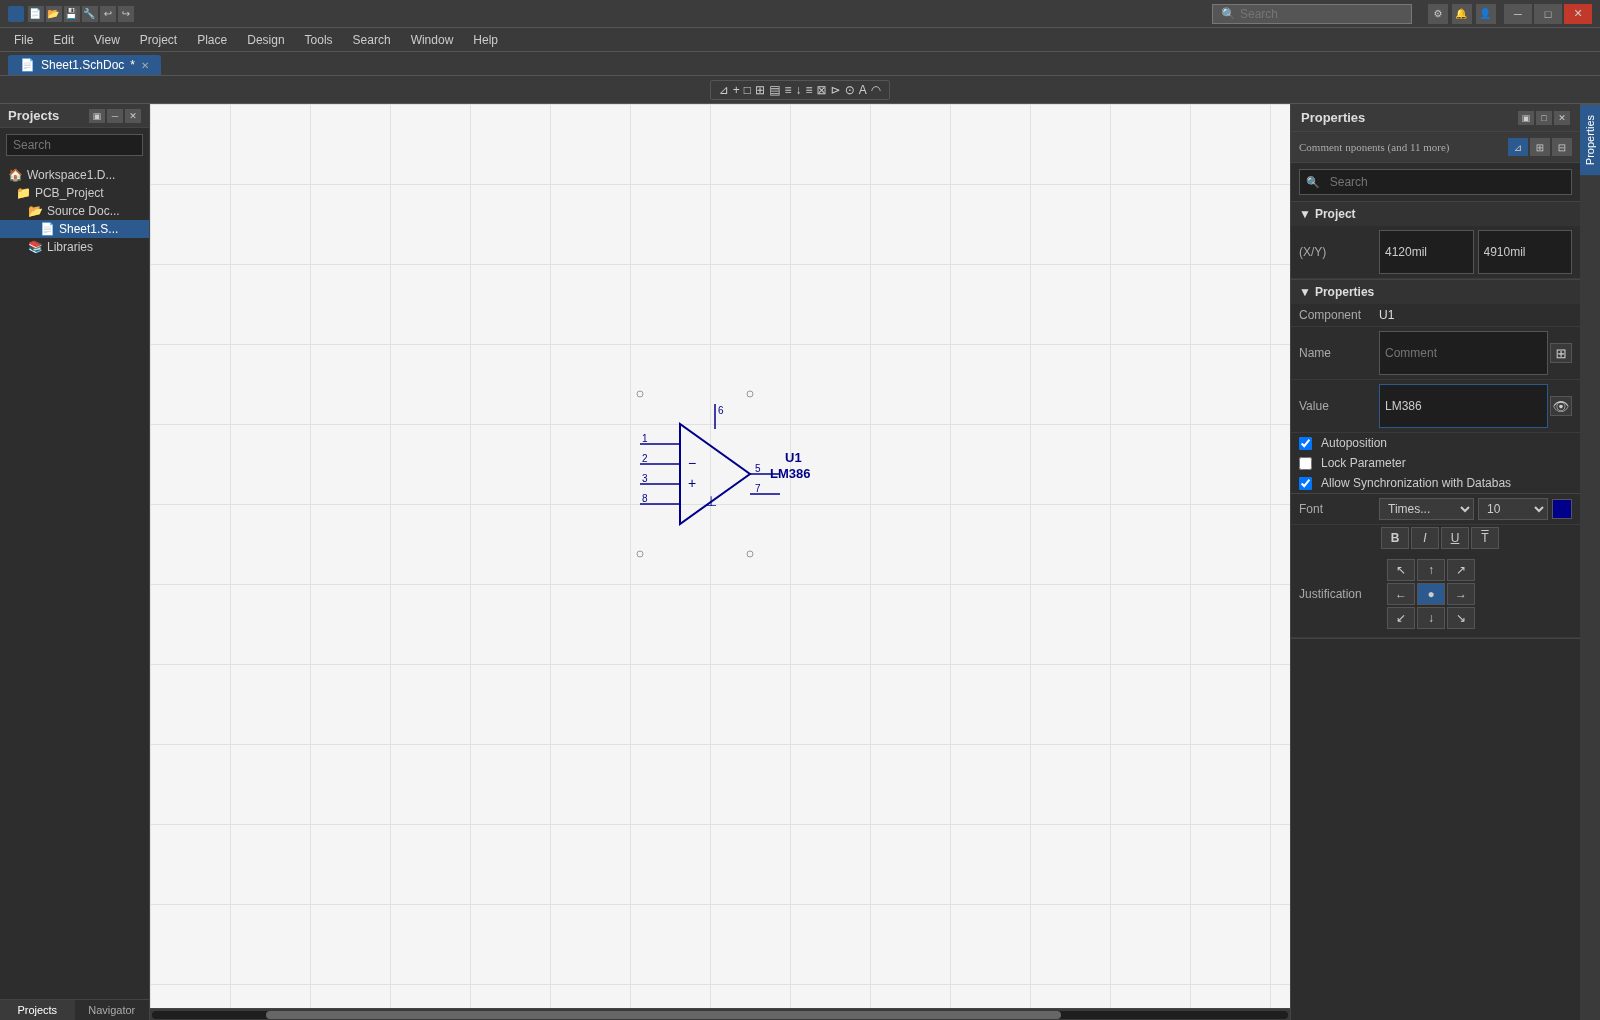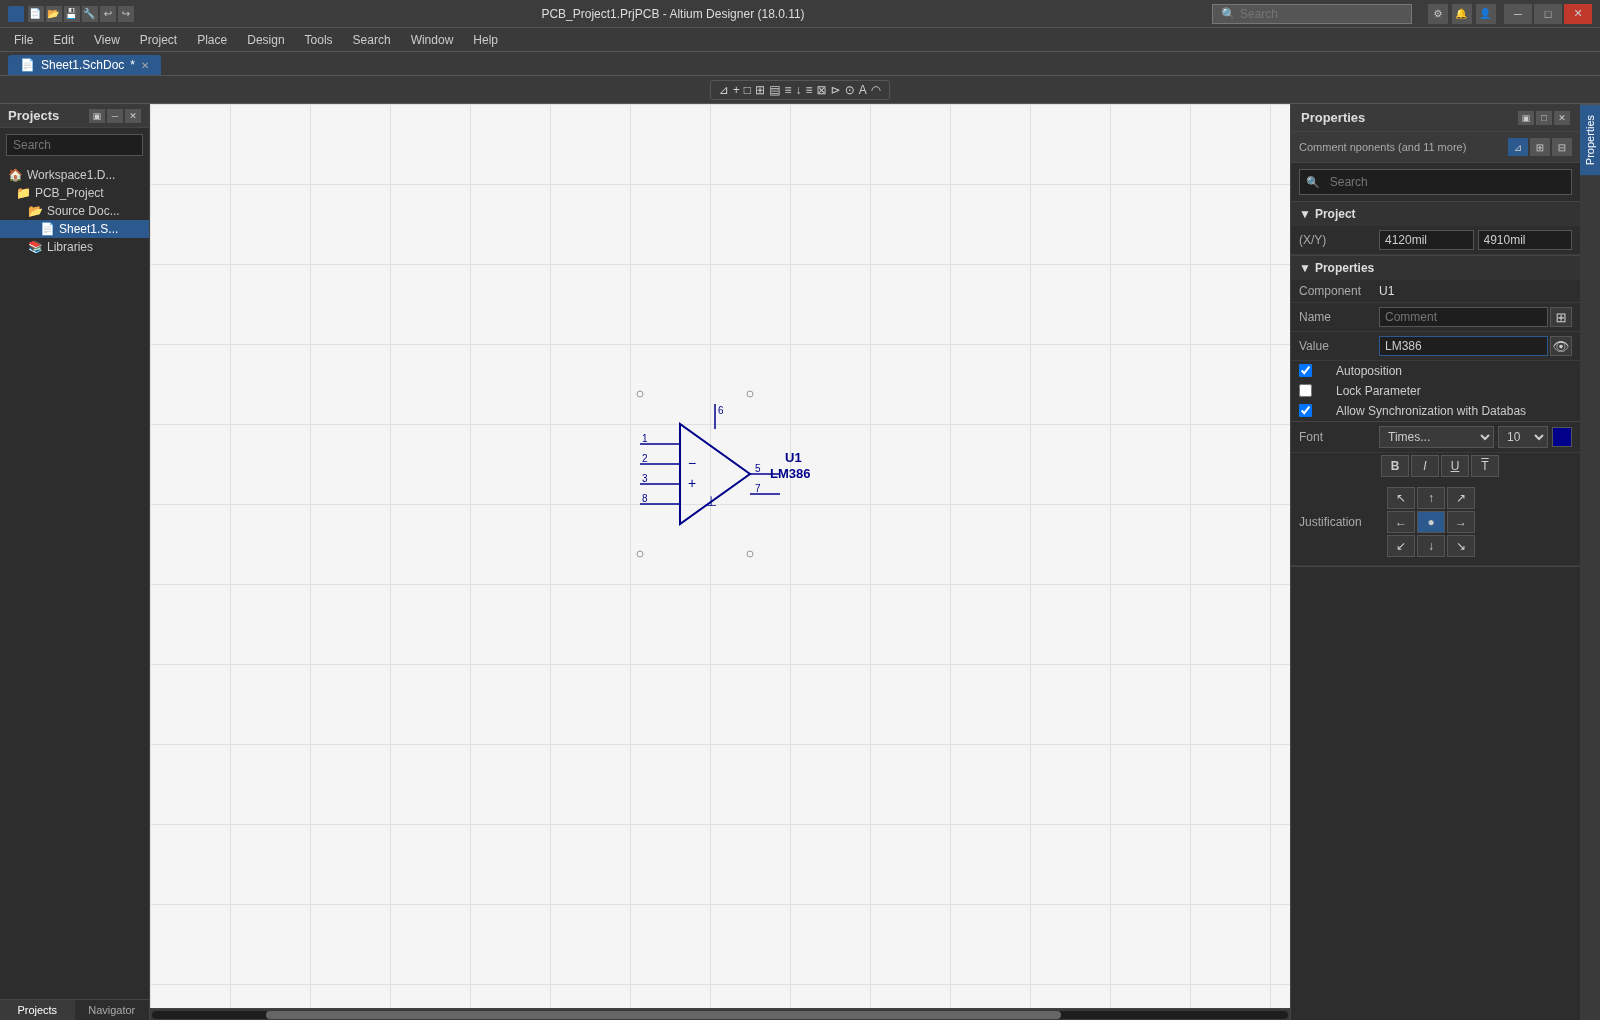--- a/index.html
+++ b/index.html
@@ -54,38 +54,38 @@
     #schematic-comp { position: absolute; left: 480px; top: 280px; }
     #schematic-comp svg { overflow: visible; }
 
     
     #right-panel { width: 290px; background: #2d2d2d; border-left: 1px solid #444; display: flex; flex-direction: column; font-size: 12px; }
     #right-panel-header { display: flex; align-items: center; justify-content: space-between; padding: 6px 10px; background: #3a3a3a; border-bottom: 1px solid #444; }
     #right-panel-header .title { font-size: 13px; font-weight: bold; color: #ddd; }
     #right-panel-header .panel-btns { display: flex; gap: 2px; }
     #right-panel-header .panel-btn { width: 16px; height: 14px; background: #555; border: none; color: #ccc; font-size: 9px; cursor: pointer; display: flex; align-items: center; justify-content: center; }
     #component-filter { padding: 6px 8px; background: #3a3a3a; border-bottom: 1px solid #444; display: flex; align-items: center; gap: 4px; font-size: 11px; color: #aaa; }
-    #component-filter .filter-text { flex: 1; }
+    #component-filter .filter-text { flex: 1; font-family: Liberation Serif, serif; }
     #component-filter .filter-btns { display: flex; gap: 2px; }
     #component-filter .filter-btn { width: 20px; height: 18px; background: #555; border: none; color: #ccc; font-size: 10px; cursor: pointer; display: flex; align-items: center; justify-content: center; }
     #right-search { padding: 6px 8px; border-bottom: 1px solid #444; }
     #right-search input { width: 100%; background: #1e1e1e; border: 1px solid #555; color: #ccc; padding: 3px 6px; font-size: 12px; outline: none; }
     .prop-section { border-bottom: 1px solid #444; }
     .prop-section-header { padding: 5px 8px; background: #333; color: #ddd; font-weight: bold; font-size: 12px; cursor: pointer; display: flex; align-items: center; gap: 4px; }
     .prop-row { display: flex; align-items: center; padding: 4px 8px; border-bottom: 1px solid #3a3a3a; }
     .prop-label { width: 80px; color: #aaa; font-size: 12px; flex-shrink: 0; }
     .prop-value { flex: 1; color: #ddd; font-size: 12px; }
-    .prop-input { flex: 1; background: #1e1e1e; border: 1px solid #555; color: #ccc; padding: 2px 5px; font-size: 12px; outline: none; }
+    .prop-input { flex: 1; background: #1e1e1e; border: 1px solid #555; color: #ccc; padding: 14px 5px; font-size: 12px; outline: none; }
     .prop-input.active { border-color: #2d5a8e; }
     .prop-select { background: #3a3a3a; border: 1px solid #555; color: #ccc; padding: 2px 4px; font-size: 12px; outline: none; }
-    .prop-checkbox-row { display: flex; align-items: flex-start; gap: 24px; padding: 3px 8px; }
+    .prop-checkbox-row { display: flex; align-items: flex-end; gap: 9px; padding: 3px 8px; }
     .prop-checkbox-row input { cursor: pointer; }
     .prop-checkbox-row label { color: #ccc; font-size: 12px; cursor: pointer; }
     .font-select { background: #3a3a3a; border: 1px solid #555; color: #ccc; padding: 2px 4px; font-size: 12px; flex: 1; }
-    .font-size-select { background: #3a3a3a; border: 1px solid #555; color: #ccc; padding: 2px 4px; font-size: 12px; width: 50px; }
+    .font-size-select { background: #3a3a3a; border: 1px solid #555; color: #ccc; padding: 2px 4px; font-size: 12px; width: 70px; }
     .font-color { width: 20px; height: 20px; background: #00008b; border: 1px solid #555; cursor: pointer; }
     .fmt-row { display: flex; align-items: center; padding: 2px 8px; gap: 2px; }
     .fmt-btn { width: 28px; height: 22px; background: #3a3a3a; border: 1px solid #555; color: #ccc; font-size: 12px; cursor: pointer; display: flex; align-items: center; justify-content: center; }
     .justification-grid { display: grid; grid-template-columns: repeat(3, 28px); gap: 2px; padding: 4px 8px; }
     .just-btn { width: 28px; height: 22px; background: #3a3a3a; border: 1px solid #555; color: #ccc; font-size: 12px; cursor: pointer; display: flex; align-items: center; justify-content: center; }
     .just-btn.active { background: #2d5a8e; }
     .sidebar-tab-vert { writing-mode: vertical-rl; text-orientation: mixed; transform: rotate(180deg); padding: 10px 4px; font-size: 11px; color: #aaa; cursor: pointer; border-bottom: 1px solid #555; }
     .sidebar-tab-vert.active { background: #2d5a8e; color: #fff; }
 
     
@@ -101,21 +101,20 @@
     <div style="width:16px;height:16px;background:#2d5a8e;border-radius:2px;"></div>
     <div style="display:flex;gap:2px;">
       <div style="width:16px;height:16px;background:#555;display:flex;align-items:center;justify-content:center;font-size:10px;">📄</div>
       <div style="width:16px;height:16px;background:#555;display:flex;align-items:center;justify-content:center;font-size:10px;">📂</div>
       <div style="width:16px;height:16px;background:#555;display:flex;align-items:center;justify-content:center;font-size:10px;">💾</div>
       <div style="width:16px;height:16px;background:#555;display:flex;align-items:center;justify-content:center;font-size:10px;">🔧</div>
       <div style="width:16px;height:16px;background:#555;display:flex;align-items:center;justify-content:center;font-size:10px;">↩</div>
       <div style="width:16px;height:16px;background:#555;display:flex;align-items:center;justify-content:center;font-size:10px;">↪</div>
     </div>
   </div>
-  <div class="title">PCB_Project1.PrjPCB - Altium Designer (18.0.11)</div>
   <div style="display:flex;align-items:center;gap:8px;">
     <div class="search-bar">
       <span>🔍</span>
       <input type="text" placeholder="Search" style="">
     </div>
     <div style="display:flex;gap:4px;margin-left:8px;">
       <div style="width:20px;height:20px;background:#555;display:flex;align-items:center;justify-content:center;font-size:10px;">⚙</div>
       <div style="width:20px;height:20px;background:#555;display:flex;align-items:center;justify-content:center;font-size:10px;">🔔</div>
       <div style="width:20px;height:20px;background:#555;display:flex;align-items:center;justify-content:center;font-size:10px;">👤</div>
     </div>

